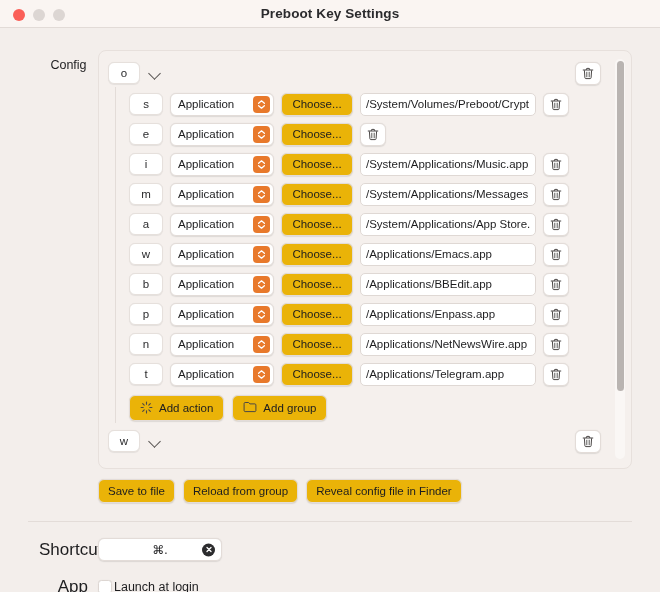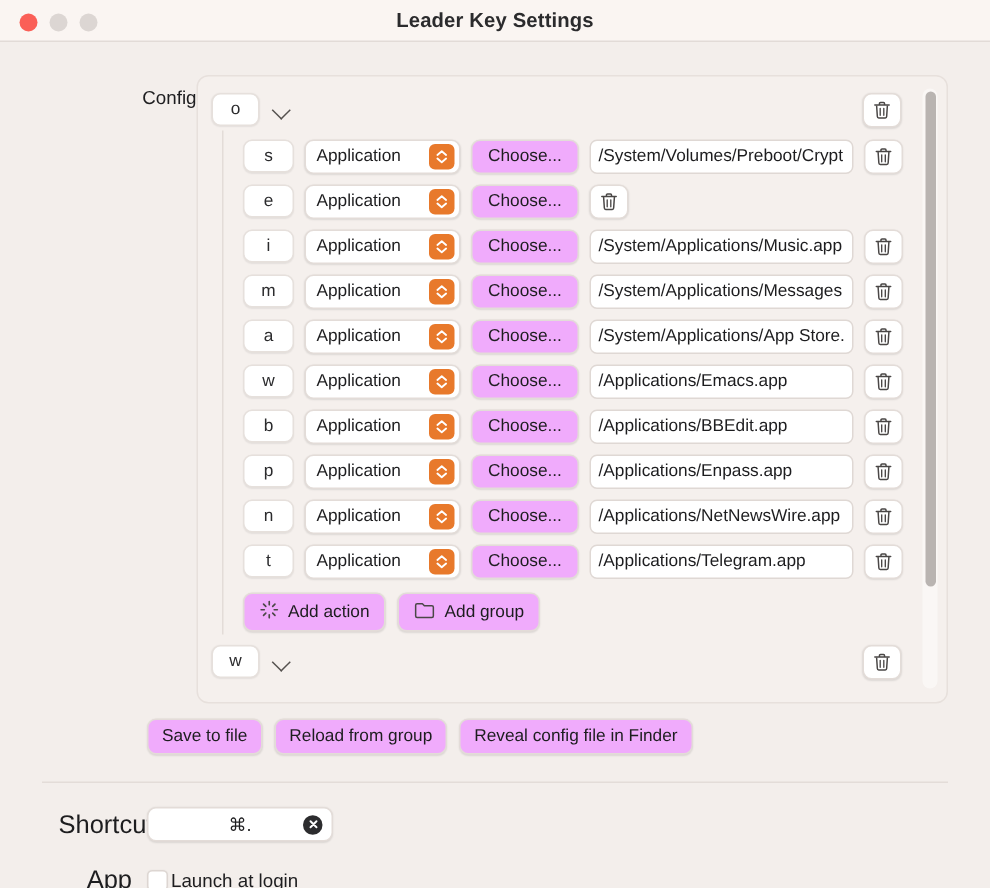--- a/index.html
+++ b/index.html
@@ -75,23 +75,22 @@
     display: flex;
     align-items: flex-start;
     padding: 22px 28px 0 39px;
     box-sizing: border-box;
   }
   .config-label {
     font-size: 12.5px;
     color: #1d1d1f;
     width: 59px;
     padding-top: 8px;
-    text-align: right;
+    text-align: center;
     flex: 0 0 auto;
-    margin-left: 33px;
   }
 
   .config-box {
     position: relative;
     flex: 1 1 auto;
     height: 419px;
     border: 1px solid #e7e0dc;
     border-radius: 8px;
     background: #f5f0ed;
     box-sizing: border-box;
@@ -216,21 +215,21 @@
     border-radius: 4px;
     background: #e8792b;
     display: flex;
     align-items: center;
     justify-content: center;
   }
   .stepper svg { display: block; }
 
   .btn {
     height: 23px;
-    background: #f0abfc;
+    background: #eab308;
     border: 1px solid #e3dcd8;
     border-radius: 6px;
     box-shadow: 0 0.5px 1.2px rgba(0,0,0,0.10);
     display: inline-flex;
     align-items: center;
     justify-content: center;
     font-size: 11.5px;
     color: #1d1d1f;
     box-sizing: border-box;
     padding: 0 9px;
@@ -392,21 +391,21 @@
 <body>
 
 <div class="window">
 
   <div class="titlebar">
     <div class="traffic">
       <span class="light close"></span>
       <span class="light min"></span>
       <span class="light zoom"></span>
     </div>
-    <div class="title-text">Leader Key Settings</div>
+    <div class="title-text">Preboot Key Settings</div>
   </div>
 
   <div class="content">
 
     <div class="config-row">
       <div class="config-label">Config</div>
 
       <div class="config-box">
         <div class="scroll-area">
 

